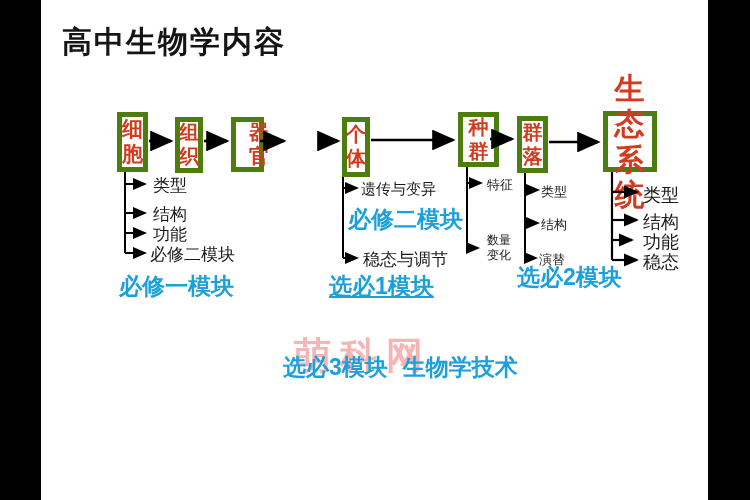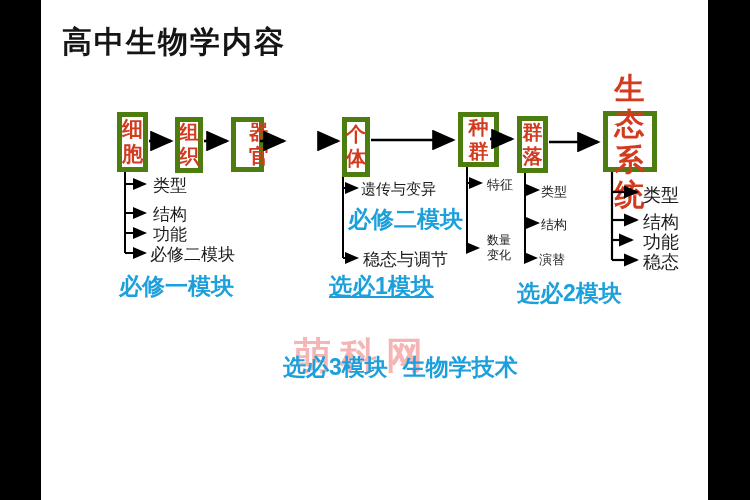--- a/index.html
+++ b/index.html
@@ -157,21 +157,21 @@
   <span class="lbl" style="left:539px;top:251px;font-size:13px;">演替</span>
 
   <span class="lbl" style="left:643px;top:183px;font-size:18px;">类型</span>
   <span class="lbl" style="left:643px;top:210px;font-size:18px;">结构</span>
   <span class="lbl" style="left:643px;top:230px;font-size:18px;">功能</span>
   <span class="lbl" style="left:643px;top:250px;font-size:18px;">稳态</span>
 
   <span class="blue" style="left:119px;top:271px;font-size:23px;">必修一模块</span>
   <span class="blue" style="left:348px;top:204px;font-size:23px;">必修二模块</span>
   <span class="blue" style="left:329px;top:271px;font-size:23px;text-decoration:underline;">选必1模块</span>
-  <span class="blue" style="left:517px;top:278px;font-size:23px;">选必2模块</span>
+  <span class="blue" style="left:517px;top:262px;font-size:23px;">选必2模块</span>
 
   <span class="watermark">萌科网</span>
 
   <div class="bottom-modules">
     <span>选必3模块</span>
     <span>生物学技术</span>
   </div>
 
 </div>
 

